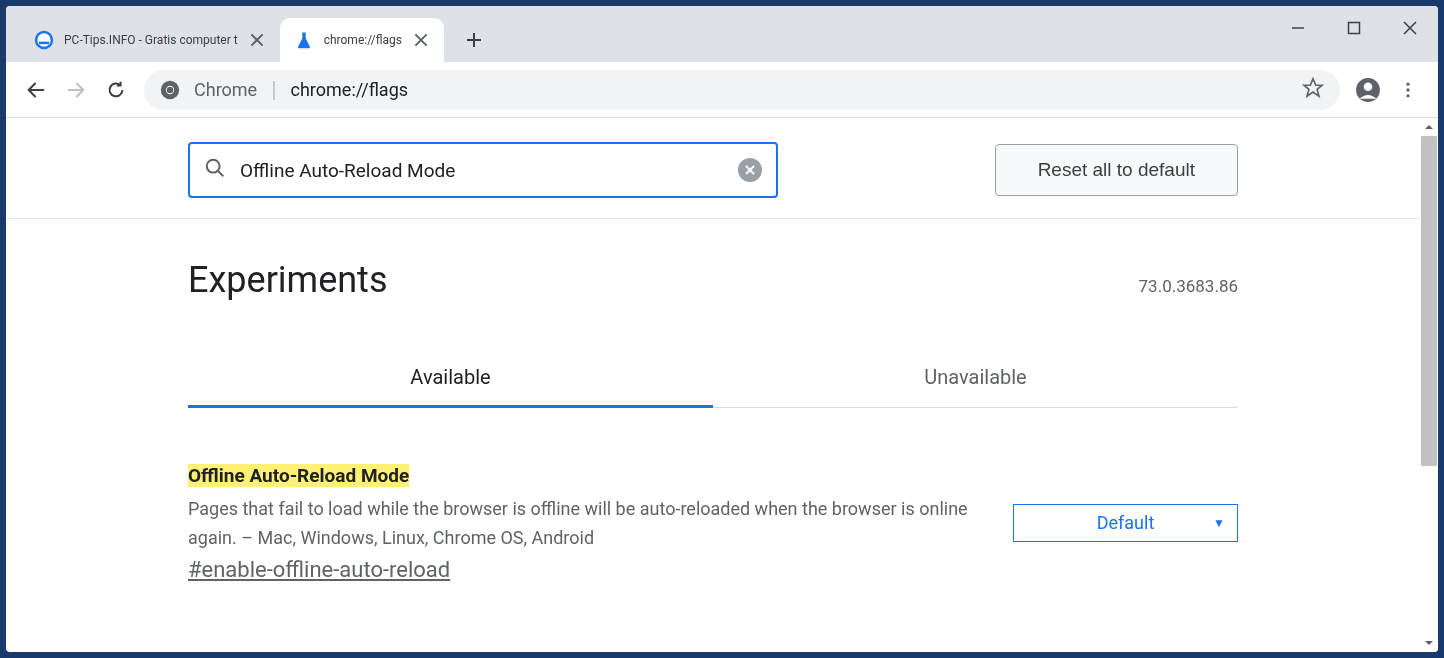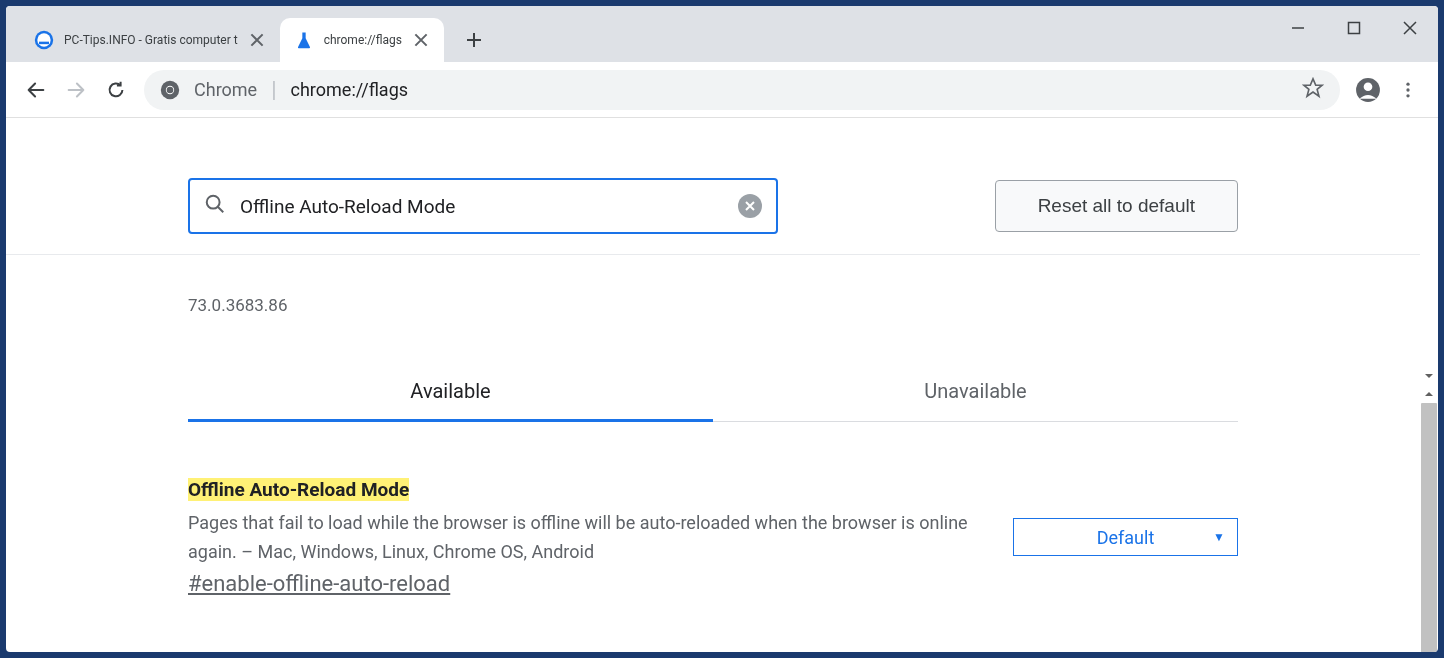--- a/index.html
+++ b/index.html
@@ -142,21 +142,20 @@
     .omnibox-url { color: #202124; }
     .omnibox-star {
       margin-left: auto;
       color: #5f6368;
     }
     
     .content-area {
       flex: 1;
       display: flex;
       overflow: hidden;
-      align-items: center;
     }
     .page {
       flex: 1;
       overflow-y: auto;
       position: relative;
     }
     .scrollbar {
       width: 18px;
       background: #fff;
       position: relative;
@@ -440,20 +439,21 @@
               <svg width="12" height="12" viewBox="0 0 12 12">
                   <path d="M2 2 L10 10 M10 2 L2 10" stroke="#fff" stroke-width="2"></path>
                 </svg>
             </span>
           </div>
           <button class="reset-btn">Reset all to default</button>
         </div>
       </div>
       <div class="flags-body">
         <div class="title-row">
+          <h1 class="page-title">Experiments</h1>
           <span class="version">73.0.3683.86</span>
         </div>
         <div class="tabs-row">
           <div class="flag-tab active">Available</div>
           <div class="flag-tab">Unavailable</div>
         </div>
         <div class="flag-item">
           <div class="flag-text">
             <span class="flag-title highlight">Offline Auto-Reload Mode</span>
             <div class="flag-desc">Pages that fail to load while the browser is offline will be auto-reloaded when the browser is online again. – Mac, Windows, Linux, Chrome OS, Android</div>

